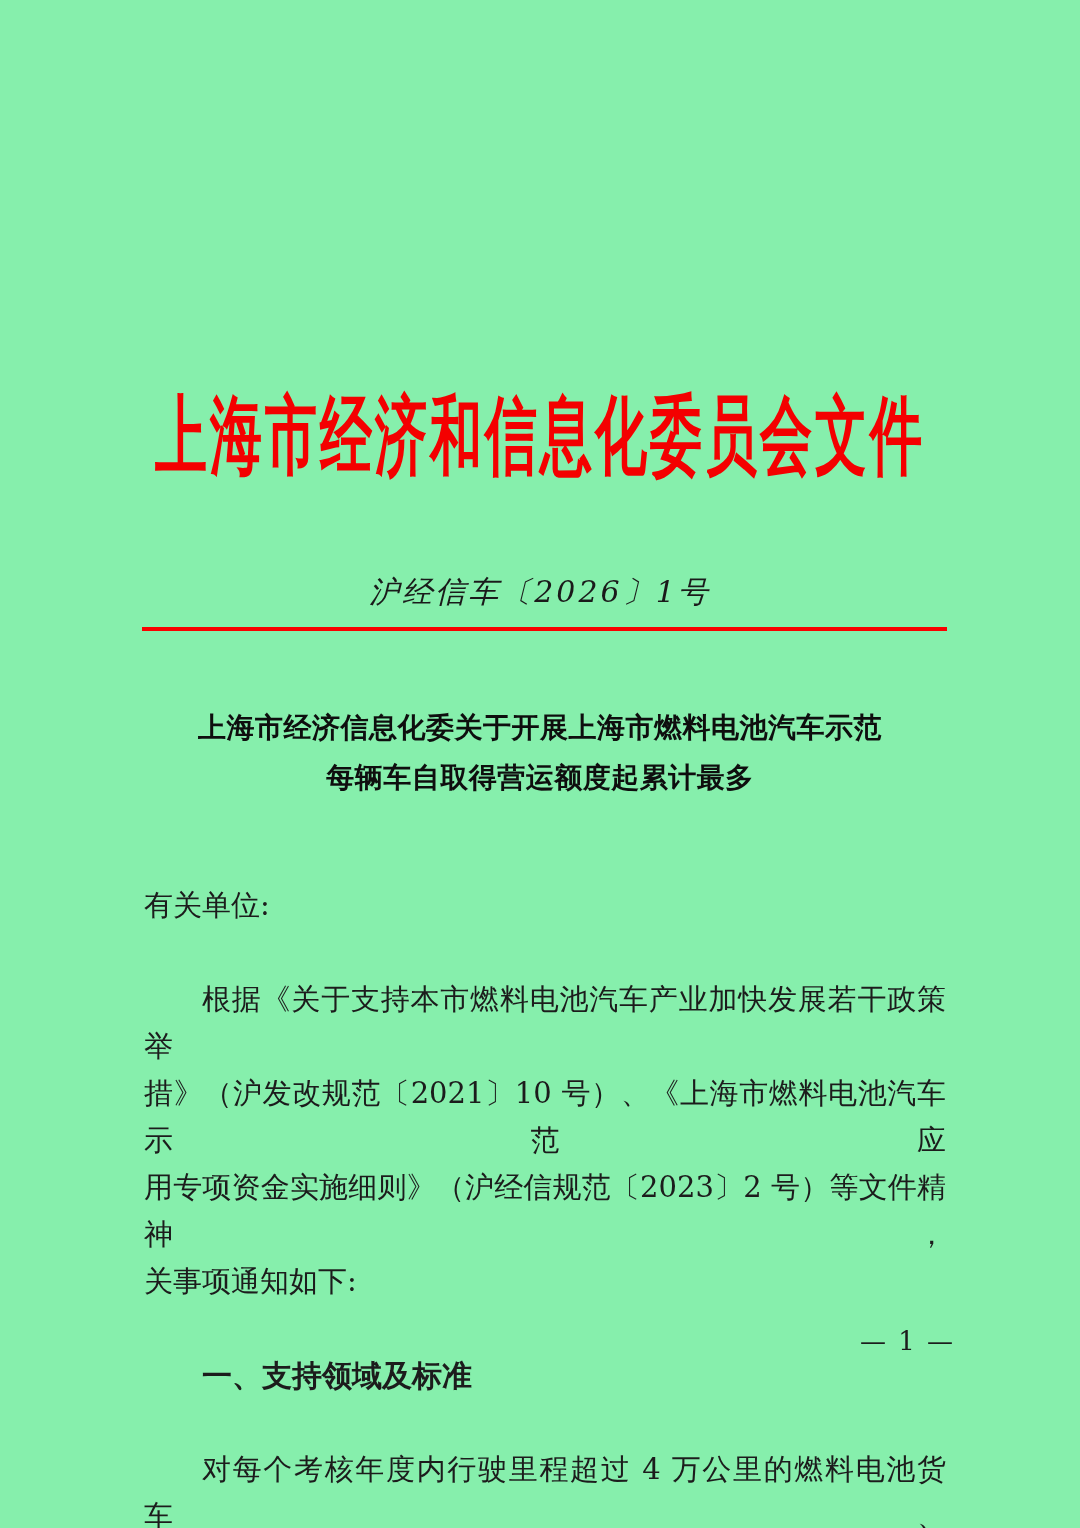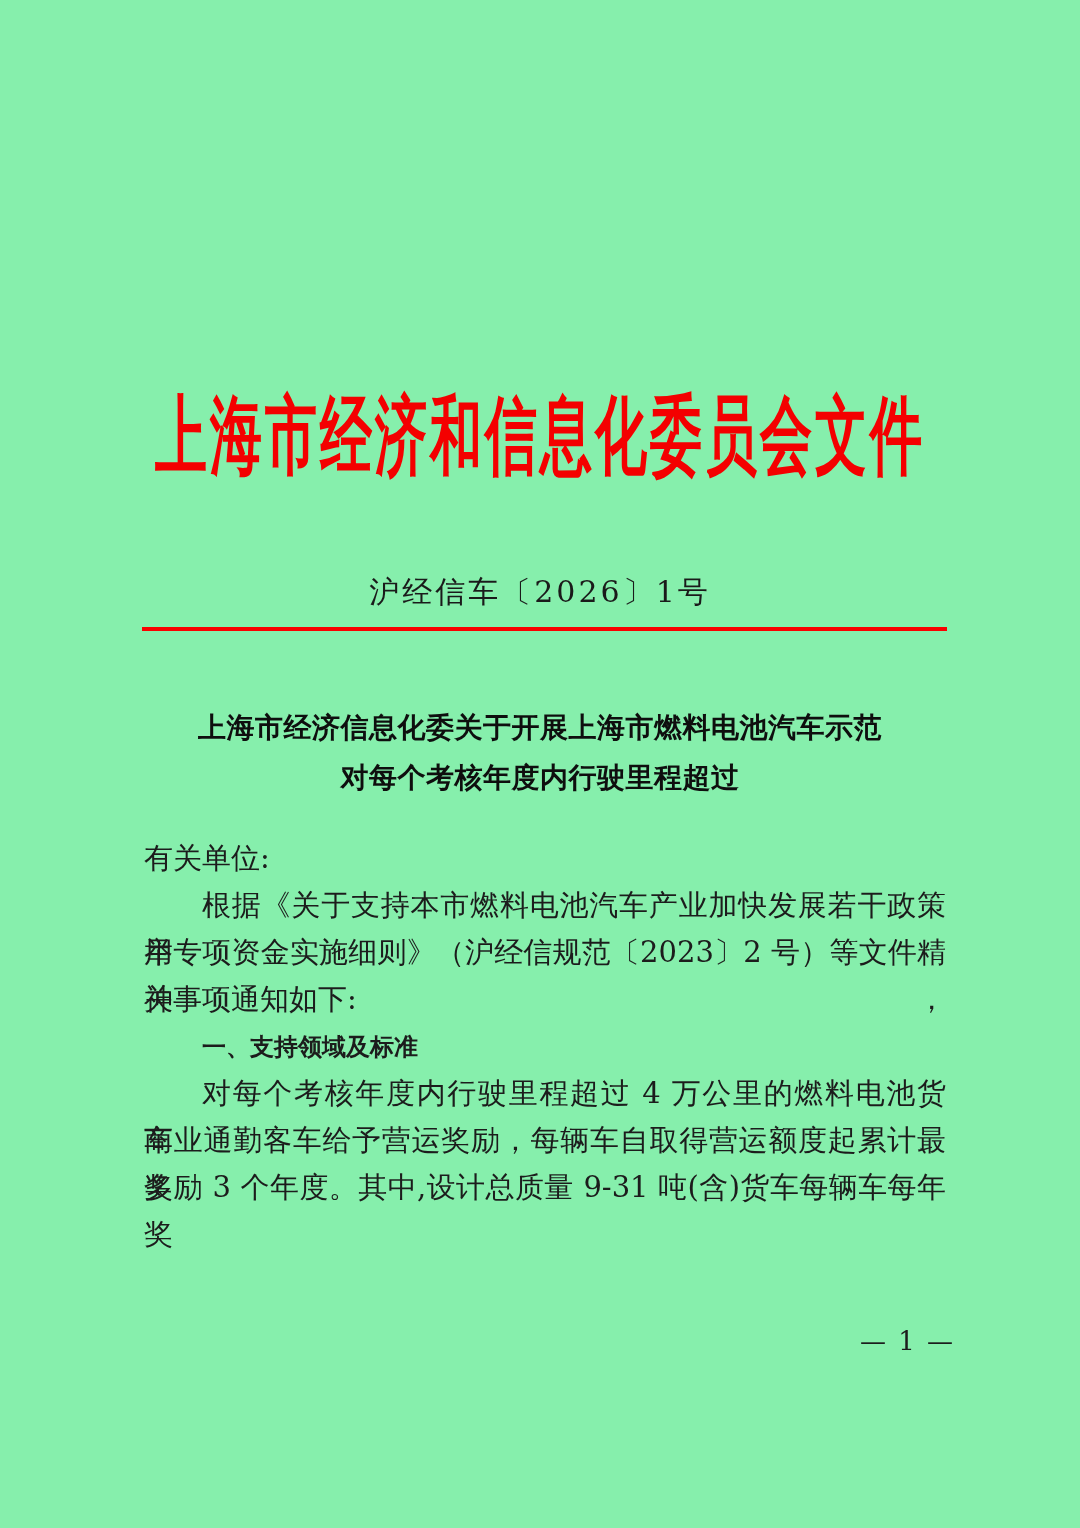--- a/index.html
+++ b/index.html
@@ -38,20 +38,21 @@
   .doc-number {
     position: absolute;
     top: 572px;
     left: 0;
     width: 100%;
     text-align: center;
     font-size: 30px;
     letter-spacing: 3px;
     color: #1a1a1a;
     white-space: nowrap;
+    font-style: italic;
   }
 
   
   .red-rule {
     position: absolute;
     top: 627px;
     left: 142px;
     width: 805px;
     height: 4px;
     background: #fa0000;
@@ -78,31 +79,32 @@
     left: 144px;
     width: 802px;
     font-size: 29px;
     color: #1c1c1c;
   }
   .line {
     height: 47px;
     line-height: 47px;
     white-space: nowrap;
     overflow: visible;
+    margin-top: 47px;
   }
   .line.fill {
     white-space: normal;
     text-align: justify;
     text-align-last: justify;
   }
   .line.ind { text-indent: 58px; }
   .line.h {
     font-family: "Liberation Sans", "DejaVu Sans", sans-serif;
     font-weight: bold;
-    font-size: 24px;
+    font-size: 30px;
     white-space: nowrap;
     text-align: left;
     text-align-last: left;
   }
 
   
   .page-number {
     position: absolute;
     top: 1326px;
     left: 860px;
@@ -120,26 +122,27 @@
   <div class="letterhead-wrap">
     <div class="letterhead">上海市经济和信息化委员会文件</div>
   </div>
 
   <div class="doc-number">沪经信车〔2026〕1号</div>
 
   <div class="red-rule"></div>
 
   <div class="notice-title">
     <div>上海市经济信息化委关于开展上海市燃料电池汽车示范</div>
-    <div>对每个考核年度内行驶里程超过</div>
+    <div>每辆车自取得营运额度起累计最多</div>
   </div>
 
   <div class="body-text">
     <div class="line">有关单位:</div>
     <div class="line ind fill">根据《关于支持本市燃料电池汽车产业加快发展若干政策举</div>
+    <div class="line fill">措》（沪发改规范〔2021〕10 号）、《上海市燃料电池汽车示范应</div>
     <div class="line fill">用专项资金实施细则》（沪经信规范〔2023〕2 号）等文件精神，</div>
     <div class="line">关事项通知如下:</div>
     <div class="line ind h">一、支持领域及标准</div>
     <div class="line ind fill">对每个考核年度内行驶里程超过 4 万公里的燃料电池货车、</div>
     <div class="line fill">商业通勤客车给予营运奖励，每辆车自取得营运额度起累计最多</div>
     <div class="line fill">奖励 3 个年度。其中,设计总质量 9-31 吨(含)货车每辆车每年奖</div>
   </div>
 
   <div class="page-number">— 1 —</div>
 

